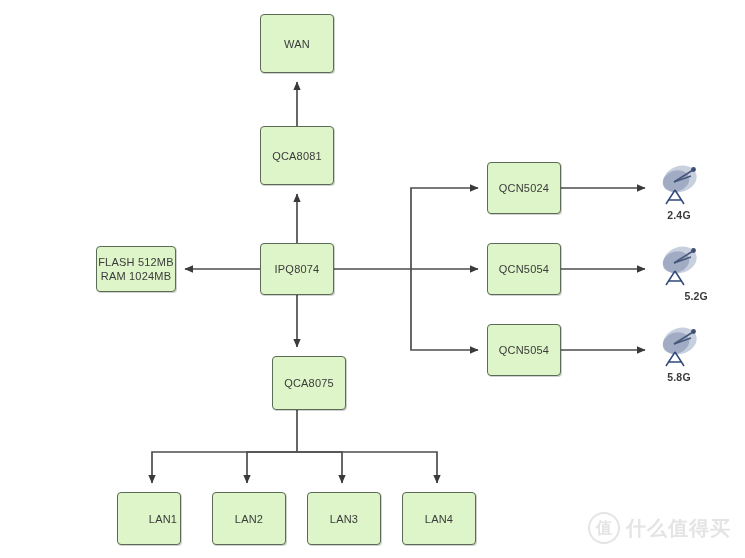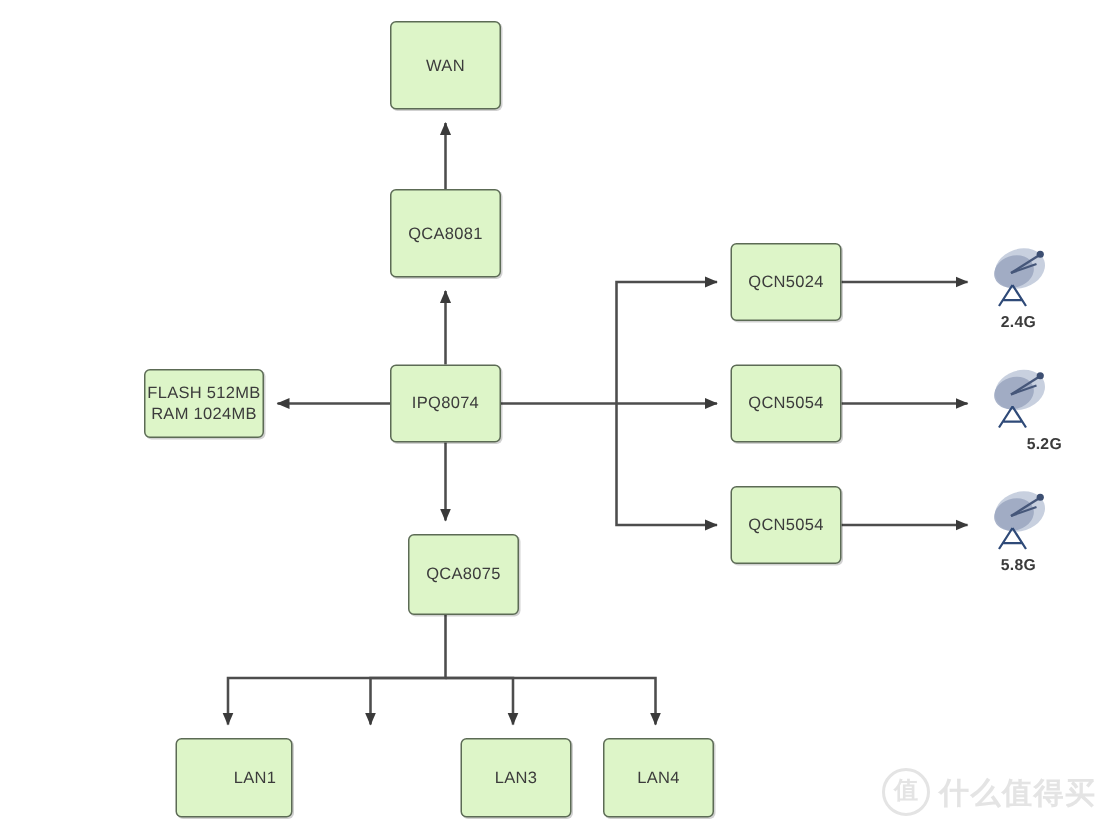--- a/index.html
+++ b/index.html
@@ -153,24 +153,27 @@
   </div>
 
   <div class="node" style="left:487px;top:243px;width:74px;height:52px;">
     <span class="label">QCN5054</span>
   </div>
 
   <div class="node" style="left:487px;top:324px;width:74px;height:52px;">
     <span class="label">QCN5054</span>
   </div>
 
-  <div class="node" style="left:117px;top:492px;width:78px;height:53px;padding-left:28px;">
+  <div class="node" style="left:117px;top:492px;width:64px;height:53px;padding-left:28px;">
     <span class="label">LAN1</span>
   </div>
 
+  <div class="node" style="left:212px;top:492px;width:74px;height:53px;">
+    <span class="label">LAN2</span>
+  </div>
 
   <div class="node" style="left:307px;top:492px;width:74px;height:53px;">
     <span class="label">LAN3</span>
   </div>
 
   <div class="node" style="left:402px;top:492px;width:74px;height:53px;">
     <span class="label">LAN4</span>
   </div>
 
   <div class="ant-wrap" style="left:650px;top:164px;">

